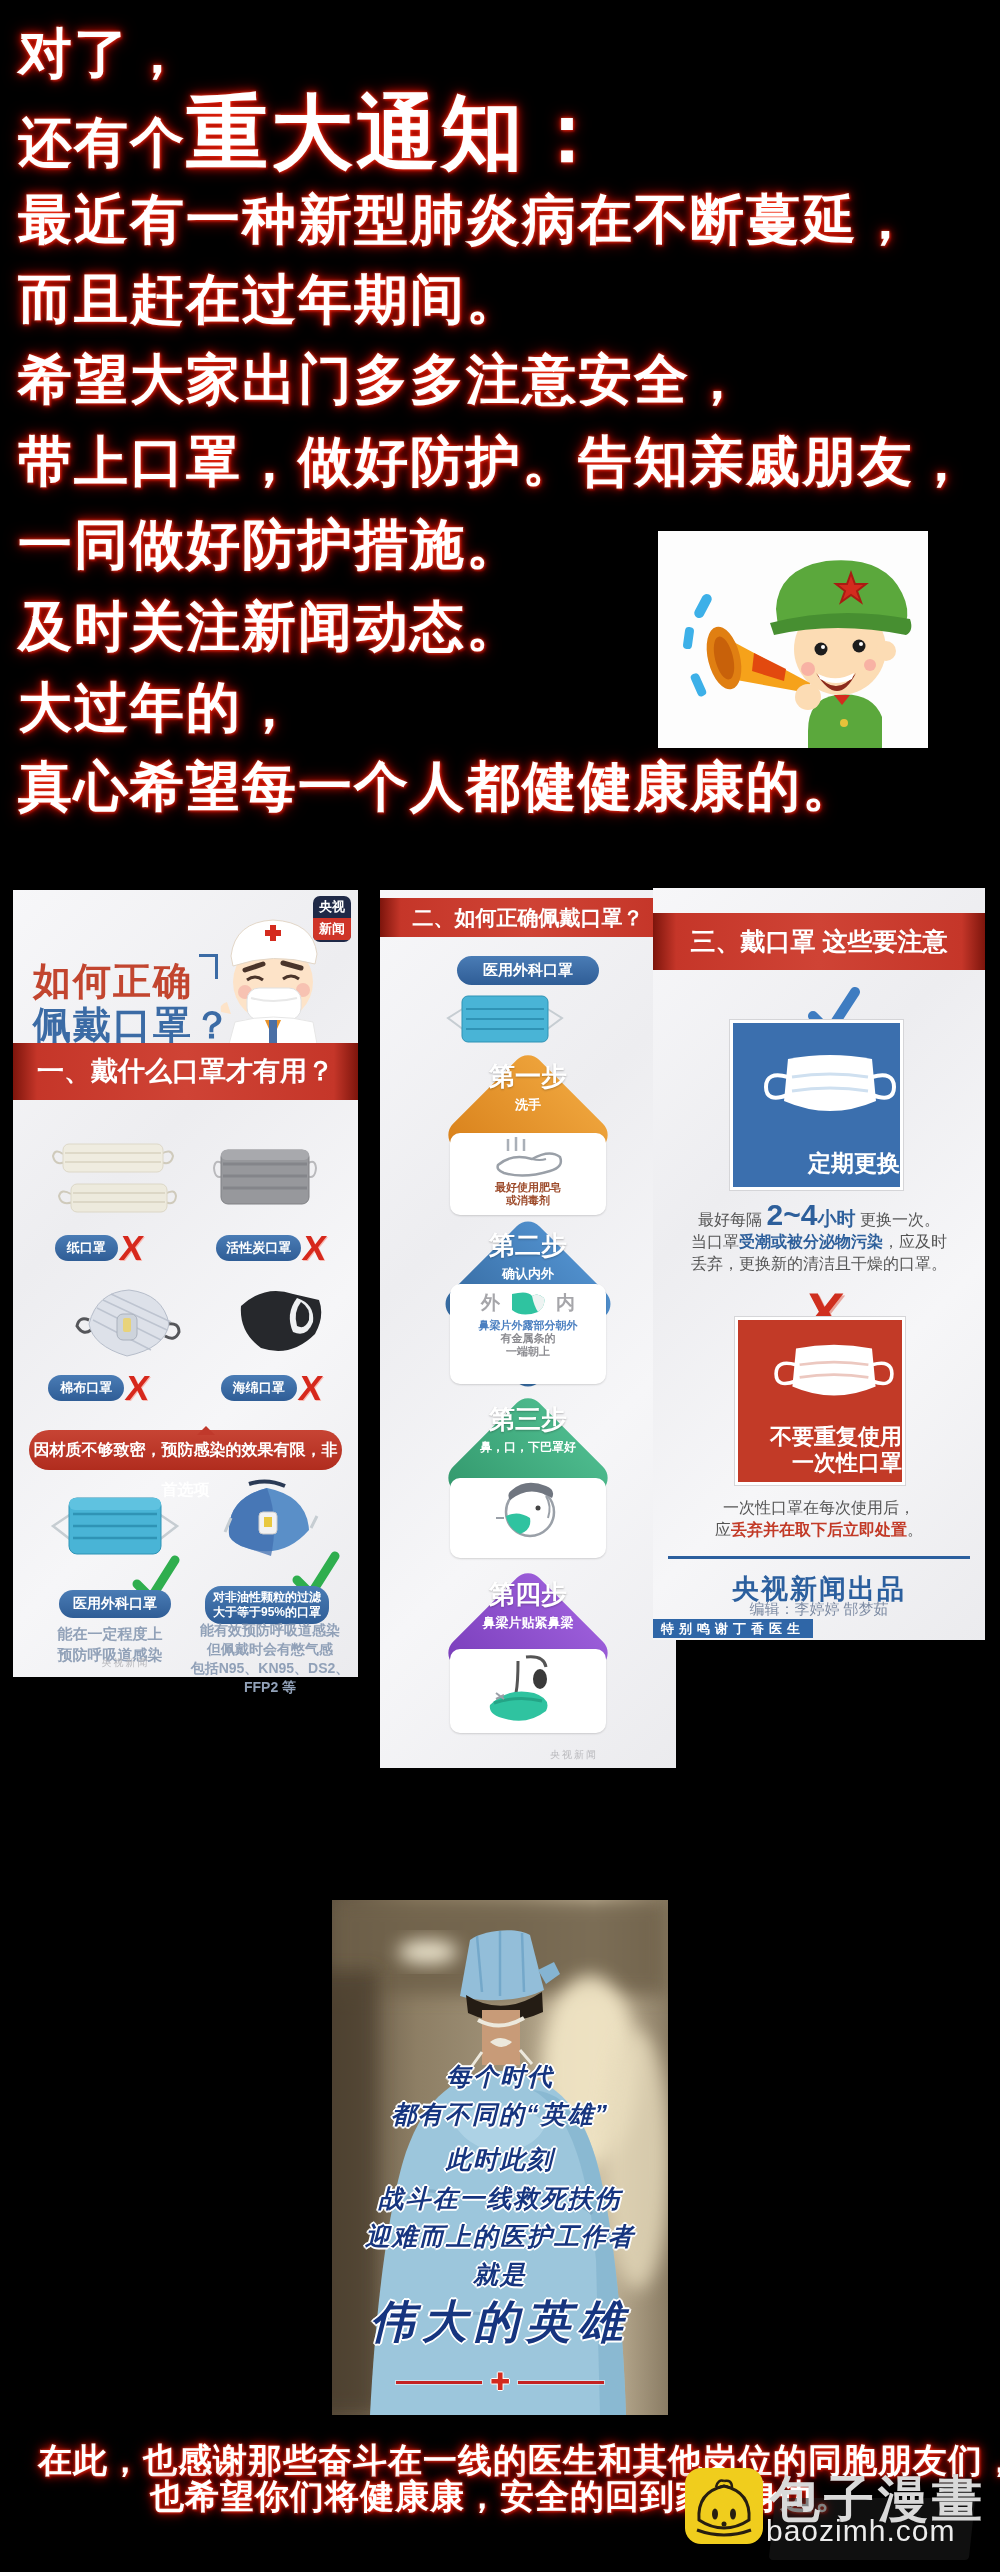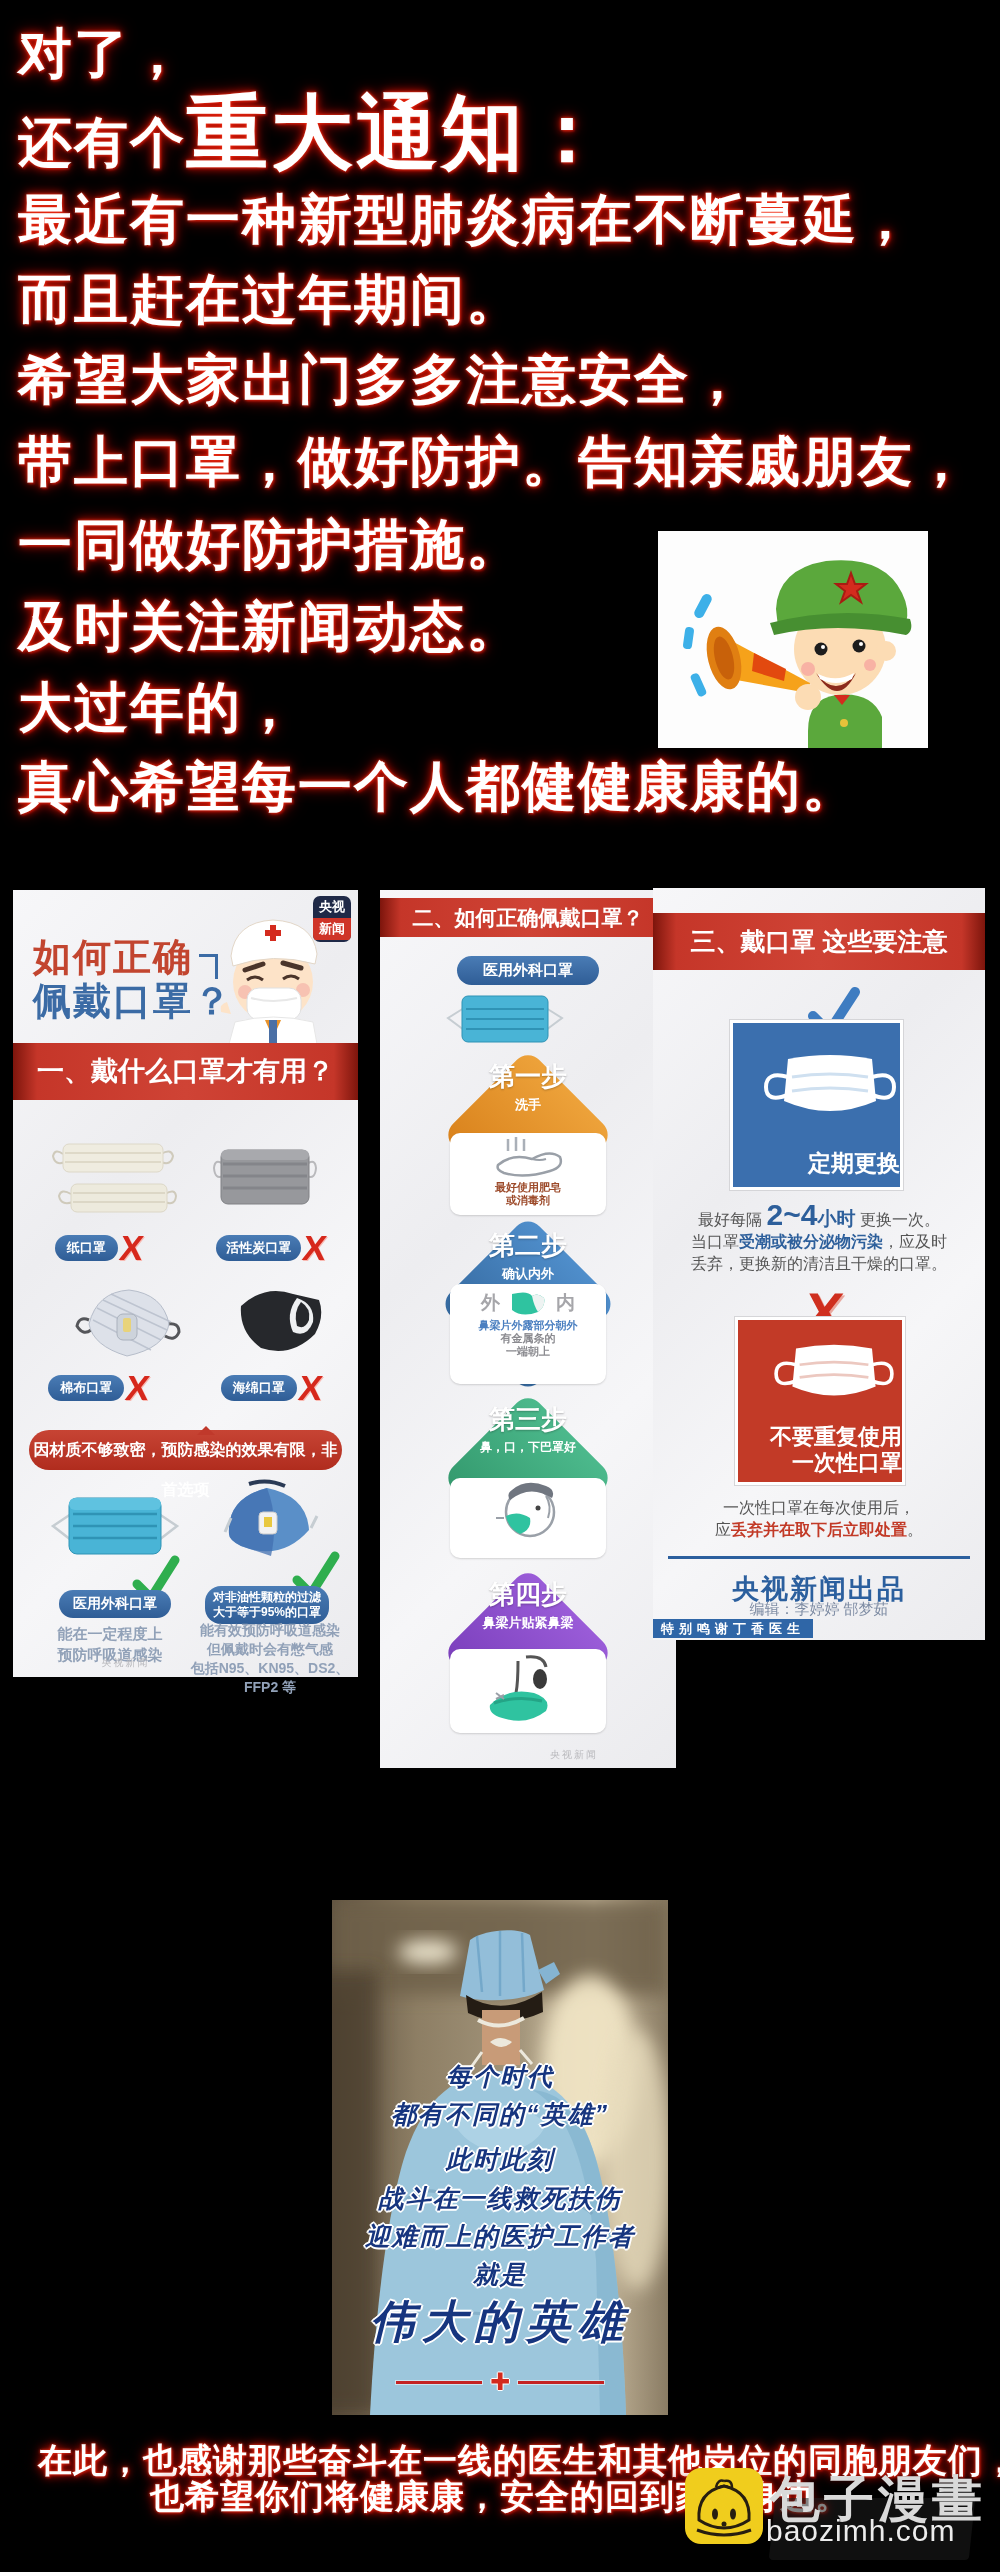--- a/index.html
+++ b/index.html
@@ -18,21 +18,21 @@
   #p2{left:380px;top:890px;width:250px;height:878px;padding-left:46px;}
   #p3{left:653px;top:888px;width:332px;height:752px;}
   .banner{position:absolute;left:0;width:100%;color:#fff;font-weight:bold;text-align:center;
           background:linear-gradient(90deg,#7d150c 0%,#c53629 7%,#cf4335 50%,#c53629 93%,#7d150c 100%);}
   .pill{display:inline-block;background:linear-gradient(180deg,#4a7cb5,#2f5d96);color:#fff;
         font-weight:bold;border-radius:16px;text-align:left;}
   .xmark{color:#d6281c;font-weight:bold;font-size:35px;display:inline-block;transform:skewX(-8deg);
          text-shadow:1px 1px 0 #f8b9b2;}
   .cap{position:absolute;color:#91a1b8;text-align:center;font-weight:bold;}
   
-  .p1-title{position:absolute;font-weight:bold;font-size:38px;letter-spacing:2px;}
+  .p1-title{position:absolute;font-weight:bold;font-size:38px;letter-spacing:2px;margin-top:24px;}
   .bracket{position:absolute;left:186px;top:64px;width:16px;height:22px;border-top:3px solid #3b6ba5;border-right:3px solid #3b6ba5;}
   .cctv{position:absolute;left:300px;top:6px;width:38px;height:46px;background:#1f2947;border-radius:7px;overflow:hidden;
         color:#fff;font-weight:bold;font-size:13px;text-align:center;line-height:22px;}
   .cctv .nw{background:#cf3428;display:block;}
   .bubble{position:absolute;left:16px;top:540px;width:313px;height:40px;background:linear-gradient(180deg,#c74434,#b02c1e);
           border-radius:22px;color:#fff;font-weight:bold;font-size:16px;line-height:40px;text-align:center;}
   .bubble:before{content:"";position:absolute;left:168px;top:-13px;border:9px solid transparent;border-bottom:9px solid #c0392b;}
   .lblrow{position:absolute;display:flex;align-items:center;justify-content:center;gap:2px;}
   
   .dia{position:absolute;left:50%;transform:translateX(-50%);width:212px;height:176px;text-align:center;}

